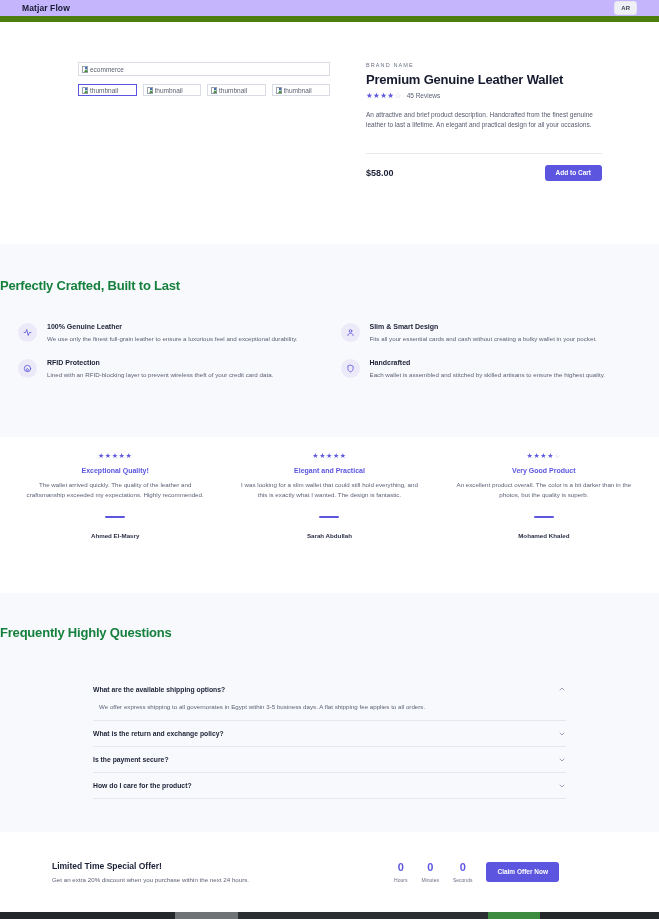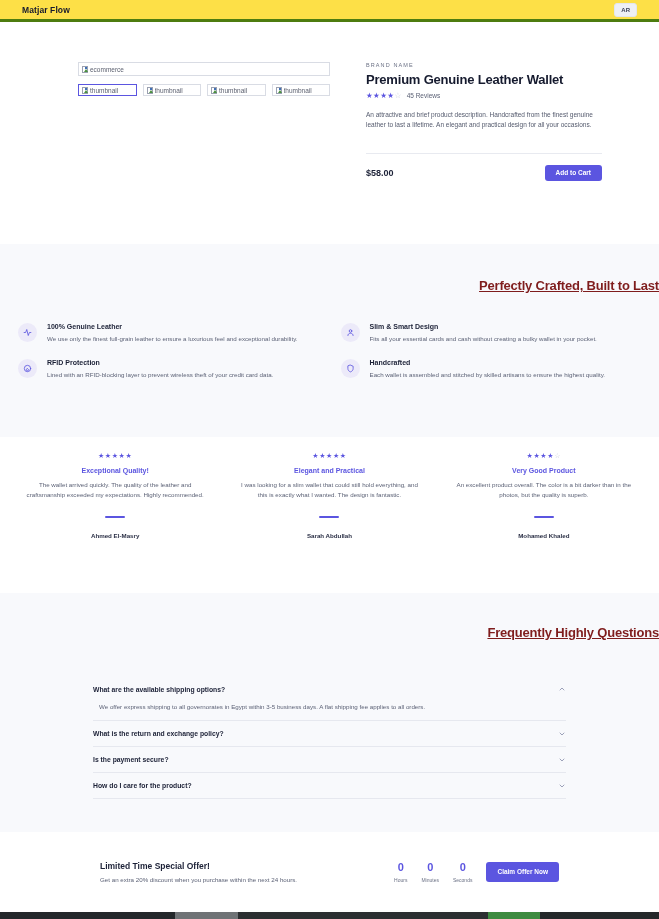--- a/index.html
+++ b/index.html
@@ -9,26 +9,26 @@
     background: #ffffff;
     font-family: "Liberation Sans", sans-serif;
     color: #1f2337;
     overflow: hidden;
   }
   .page { width: 659px; height: 919px; position: relative; background:#fff; }
 
   
   .header {
     height: 22px;
-    border-bottom: 3px solid #4d7c0f;
+    border-bottom: 6px solid #4d7c0f;
     display: flex;
     align-items: center;
     justify-content: space-between;
     padding: 0 22px;
-    background: #fde047;
+    background: #c4b5fd;
   }
   .brand { font-size: 8.5px; font-weight: bold; letter-spacing: .1px; color:#161a2e; }
   .lang-btn {
     font-size: 6px; font-weight: bold; color:#3c4257;
     background:#eef0f5; border:1px solid #e3e6ee; border-radius:3px;
     padding: 3px 6px; line-height: 1;
   }
 
   
   .product {
@@ -95,22 +95,22 @@
     padding: 5px 11px; border-radius:3px; border:none; line-height:1;
   }
 
   
   .features {
     background:#f8f9fc;
     height: 193px;
     padding: 34px 0 0 0;
   }
   .section-title {
-    text-align:right; font-size: 13px; font-weight: bold;
-    color:#7f1d1d; letter-spacing:-.2px;text-decoration:underline;
+    text-align:left; font-size: 13px; font-weight: bold;
+    color:#15803d; letter-spacing:-.2px;
   }
   .feat-grid {
     display:grid; grid-template-columns: 1fr 1fr;
     column-gap: 22px; row-gap: 16px;
     padding: 30px 18px 0 18px;
   }
   .feat { display:flex; gap: 10px; align-items:flex-start; }
   .feat-ico {
     width: 19px; height: 19px; border-radius: 50%;
     background:#eceaf9; flex:none;
@@ -140,21 +140,21 @@
   .faq-item { border-bottom: 1px solid #e6e8ef; padding: 9px 0 8px 0; }
   .faq-q-row { display:flex; align-items:center; justify-content:space-between; }
   .faq-q { font-size:6.8px; font-weight:bold; color:#1b2036; }
   .chev { width:8px; height:8px; color:#7a7fa0; flex:none; }
   .faq-a { font-size:6.2px; color:#5c6276; line-height:1.6; margin-top:9px; padding-left:6px; }
 
   
   .offer { background:#fff; height: 80px; display:flex; align-items:center; }
   .offer-inner {
     display:flex; align-items:center; justify-content:space-between;
-    width: 100%; padding: 0 100px 0 100px;
+    width: 100%; padding: 0 100px 0 52px;
   }
   .offer-title { font-size:8.5px; font-weight:bold; color:#1b2036; margin-bottom:5px; }
   .offer-sub { font-size:6.2px; color:#5c6276; }
   .offer-right { display:flex; align-items:center; gap: 14px; }
   .countdown { display:flex; gap: 14px; }
   .cd-unit { text-align:center; }
   .cd-num { font-size:11px; font-weight:bold; color:#5b55e0; line-height:1; }
   .cd-lbl { font-size:5px; color:#6b7185; margin-top:4px; }
   .claim-btn {
     background:#5b55e0; color:#fff; font-size:6.5px; font-weight:bold;

